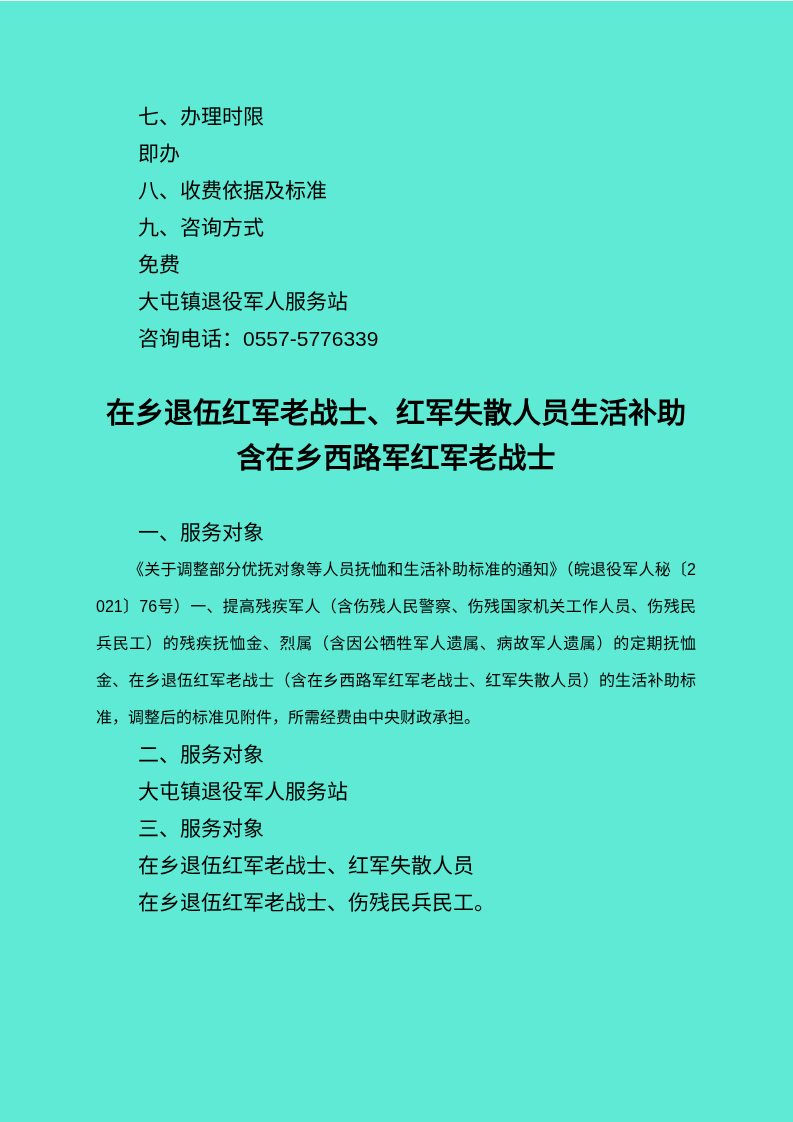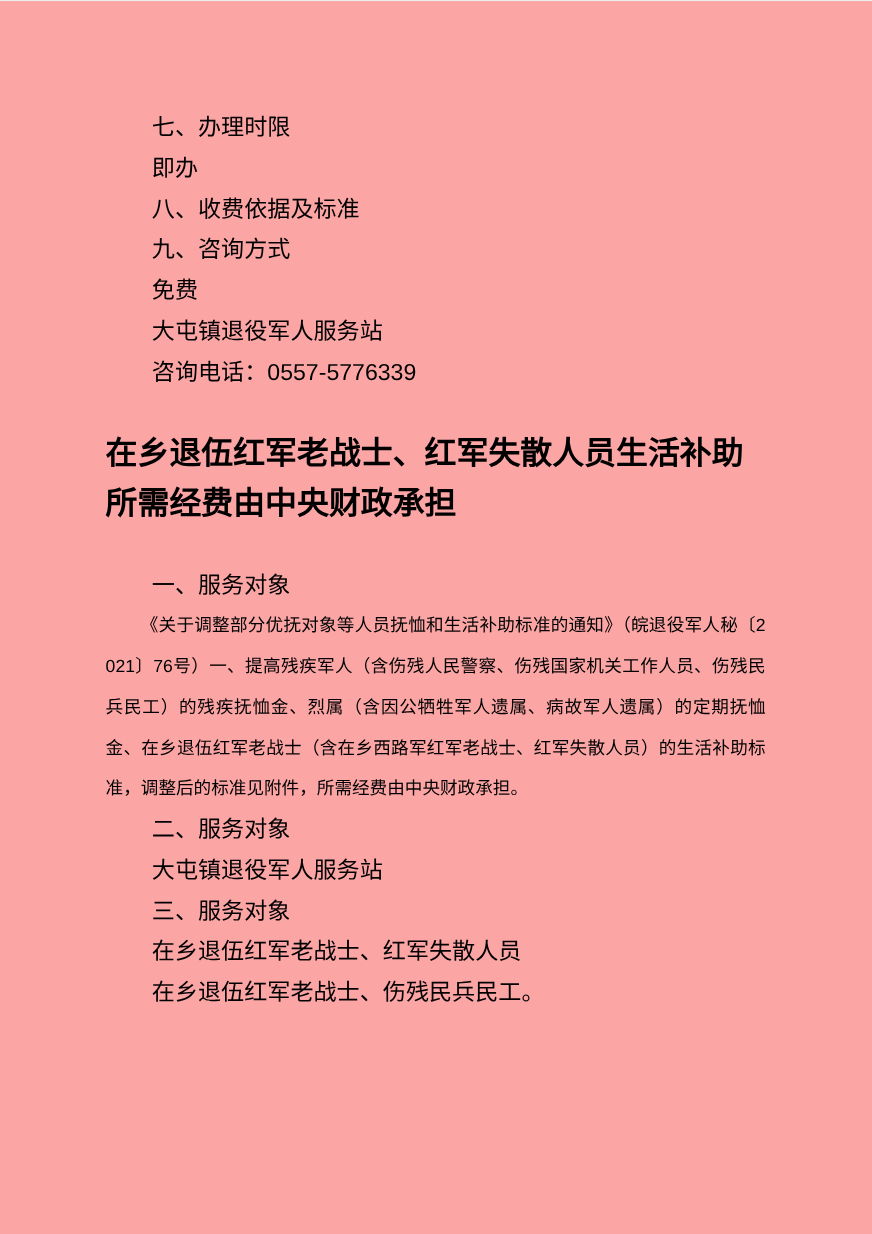--- a/index.html
+++ b/index.html
@@ -4,21 +4,21 @@
 <style>
   html, body {
     margin: 0;
     padding: 0;
     background: #ffffff;
   }
   .page {
     position: relative;
     width: 793px;
     height: 1122px;
-    background: #fca5a5;
+    background: #5eead4;
     overflow: hidden;
     box-sizing: border-box;
     border-top: 1px solid #ececec;
     font-family: "Liberation Sans", "DejaVu Sans", sans-serif;
     color: #000000;
   }
   .content {
     box-sizing: border-box;
     width: 793px;
     padding: 97px 97px 0 96px;
@@ -37,20 +37,21 @@
     text-indent: 2em;
     text-align: justify;
     text-align-last: left;
     word-break: break-all;
   }
   .doc-title {
     margin: 34px 0 33px 0;
     font-size: 29px;
     font-weight: 700;
     line-height: 45px;
+    text-align: center;
     text-indent: 0;
   }
   .doc-title .title-line {
     display: block;
   }
 </style>
 </head>
 <body>
 
 <div class="page">
@@ -59,21 +60,21 @@
     <p class="line">七、办理时限</p>
     <p class="line">即办</p>
     <p class="line">八、收费依据及标准</p>
     <p class="line">九、咨询方式</p>
     <p class="line">免费</p>
     <p class="line">大屯镇退役军人服务站</p>
     <p class="line">咨询电话：0557-5776339</p>
 
     <h1 class="doc-title">
       <span class="title-line">在乡退伍红军老战士、红军失散人员生活补助</span>
-      <span class="title-line">所需经费由中央财政承担</span>
+      <span class="title-line">含在乡西路军红军老战士</span>
     </h1>
 
     <p class="line">一、服务对象</p>
     <p class="para">《关于调整部分优抚对象等人员抚恤和生活补助标准的通知》（皖退役军人秘〔2021〕76号）一、提高残疾军人（含伤残人民警察、伤残国家机关工作人员、伤残民兵民工）的残疾抚恤金、烈属（含因公牺牲军人遗属、病故军人遗属）的定期抚恤金、在乡退伍红军老战士（含在乡西路军红军老战士、红军失散人员）的生活补助标准，调整后的标准见附件，所需经费由中央财政承担。</p>
 
     <p class="line">二、服务对象</p>
     <p class="line">大屯镇退役军人服务站</p>
 
     <p class="line">三、服务对象</p>
     <p class="line">在乡退伍红军老战士、红军失散人员</p>

